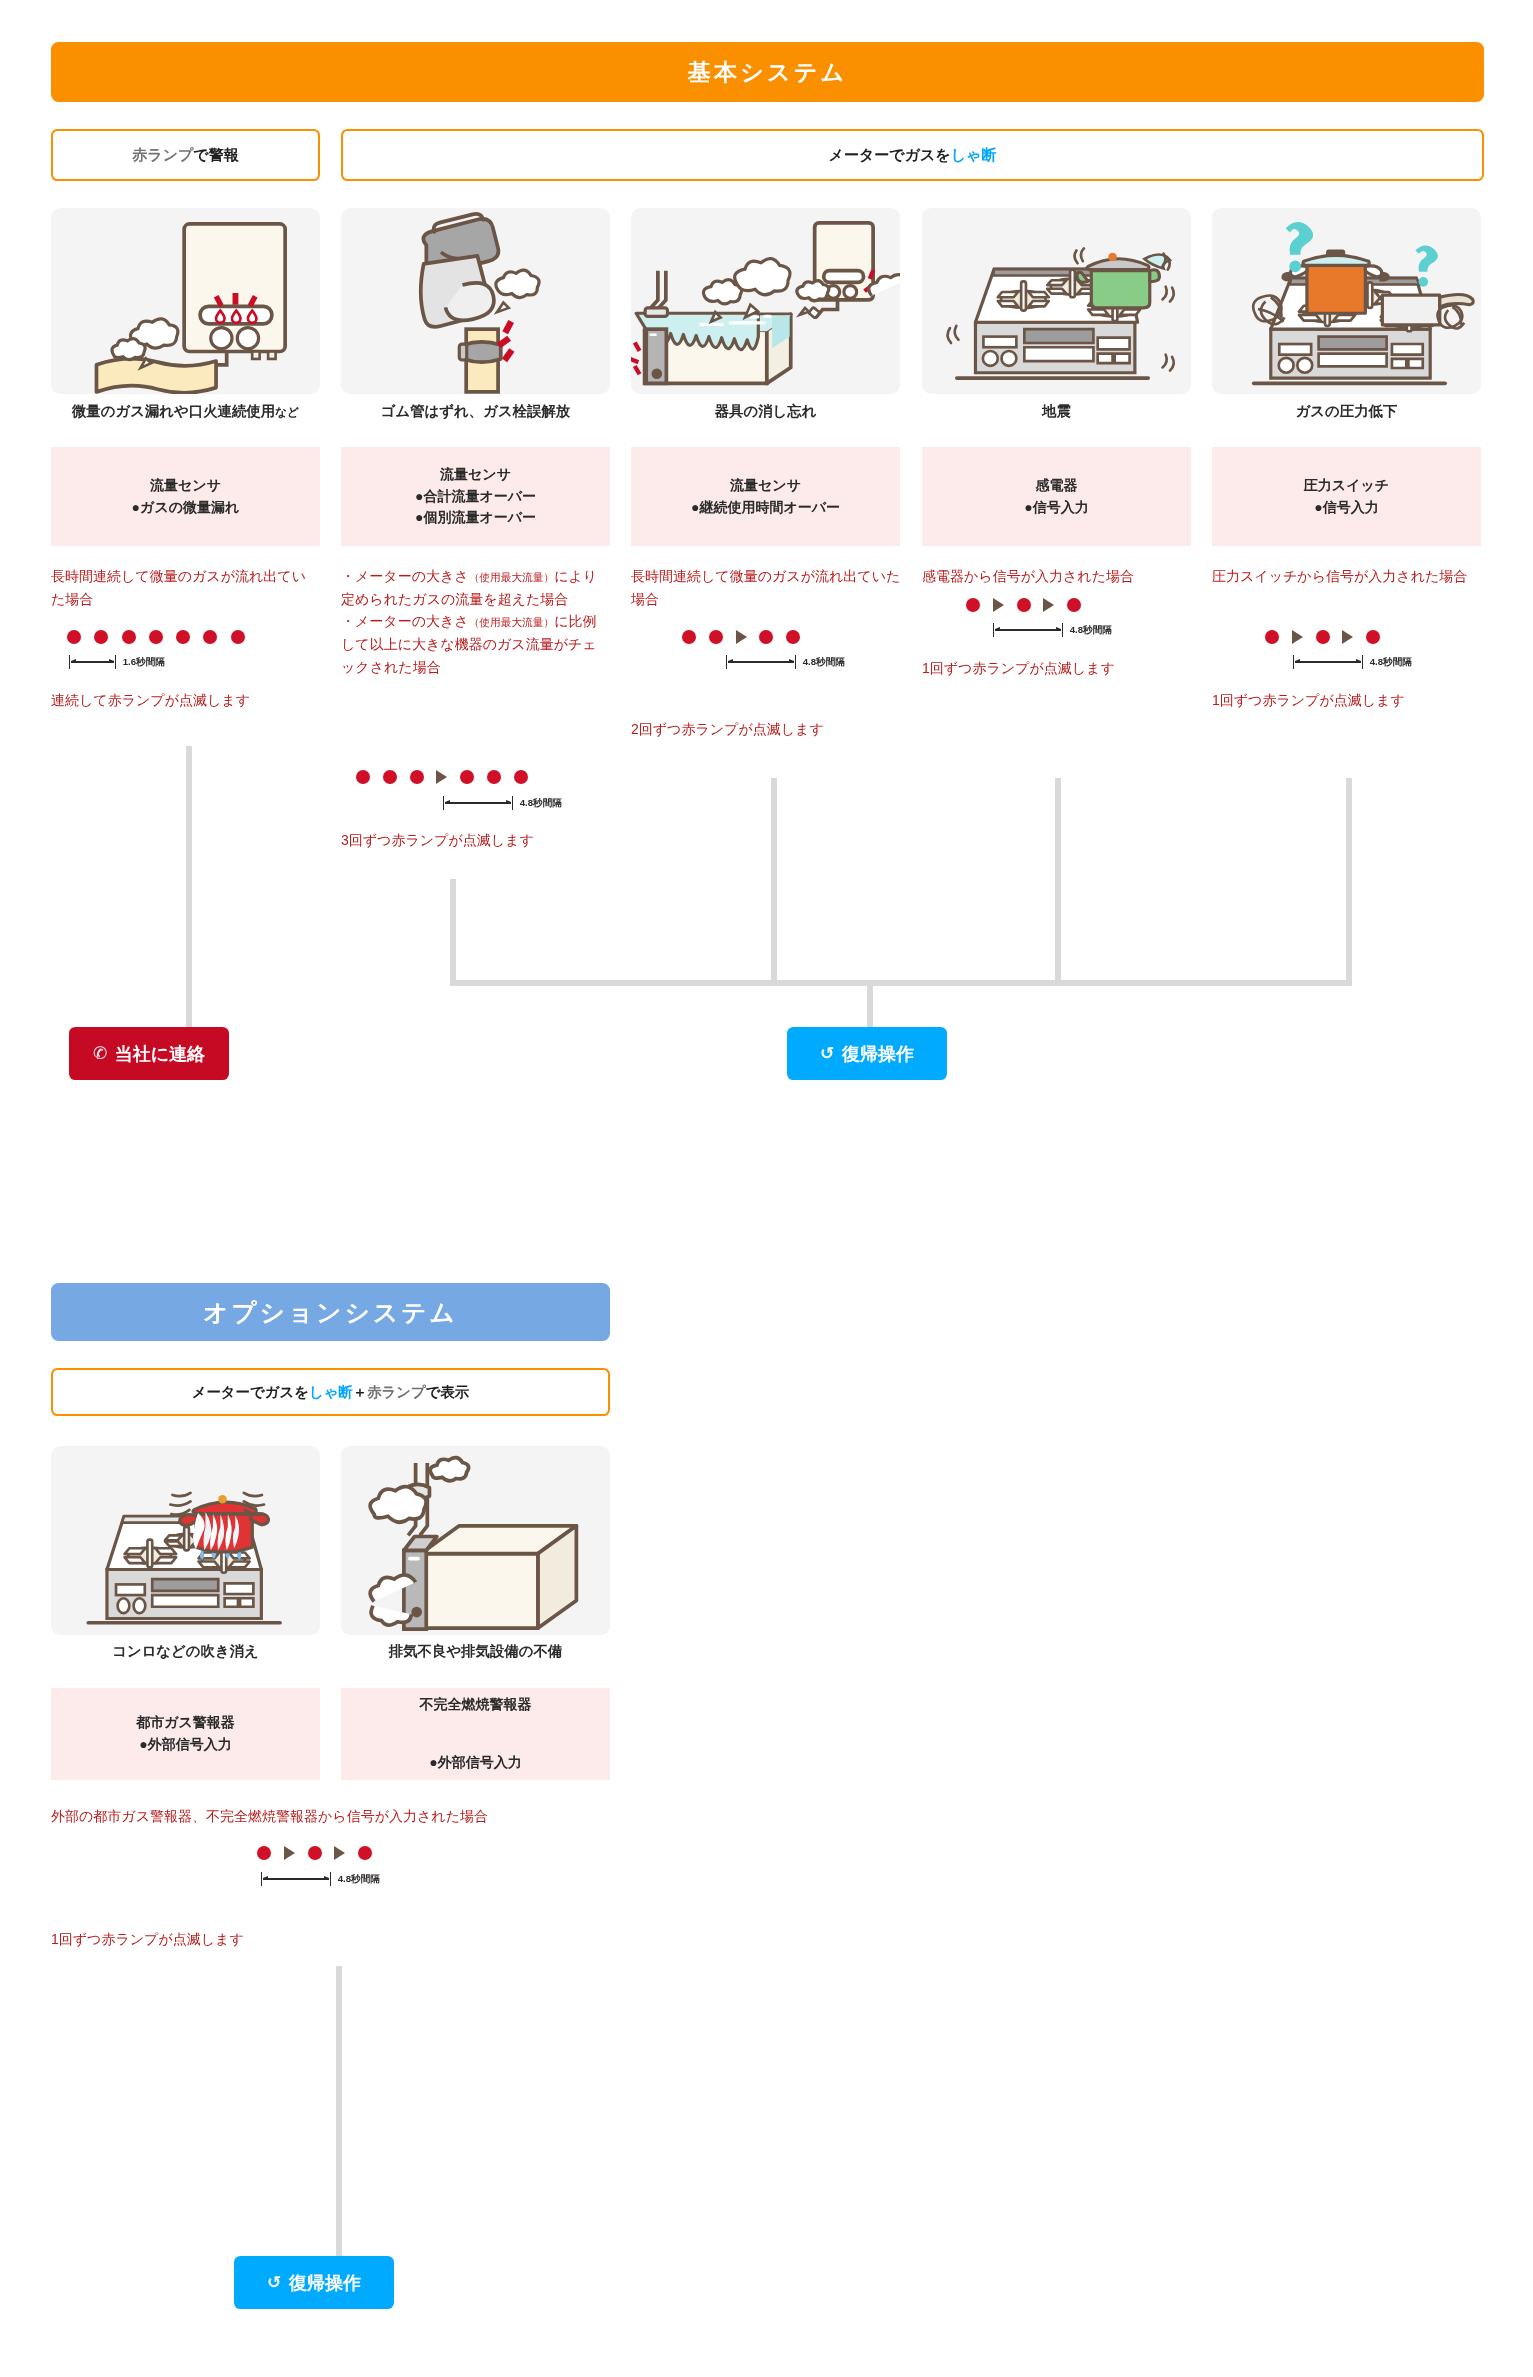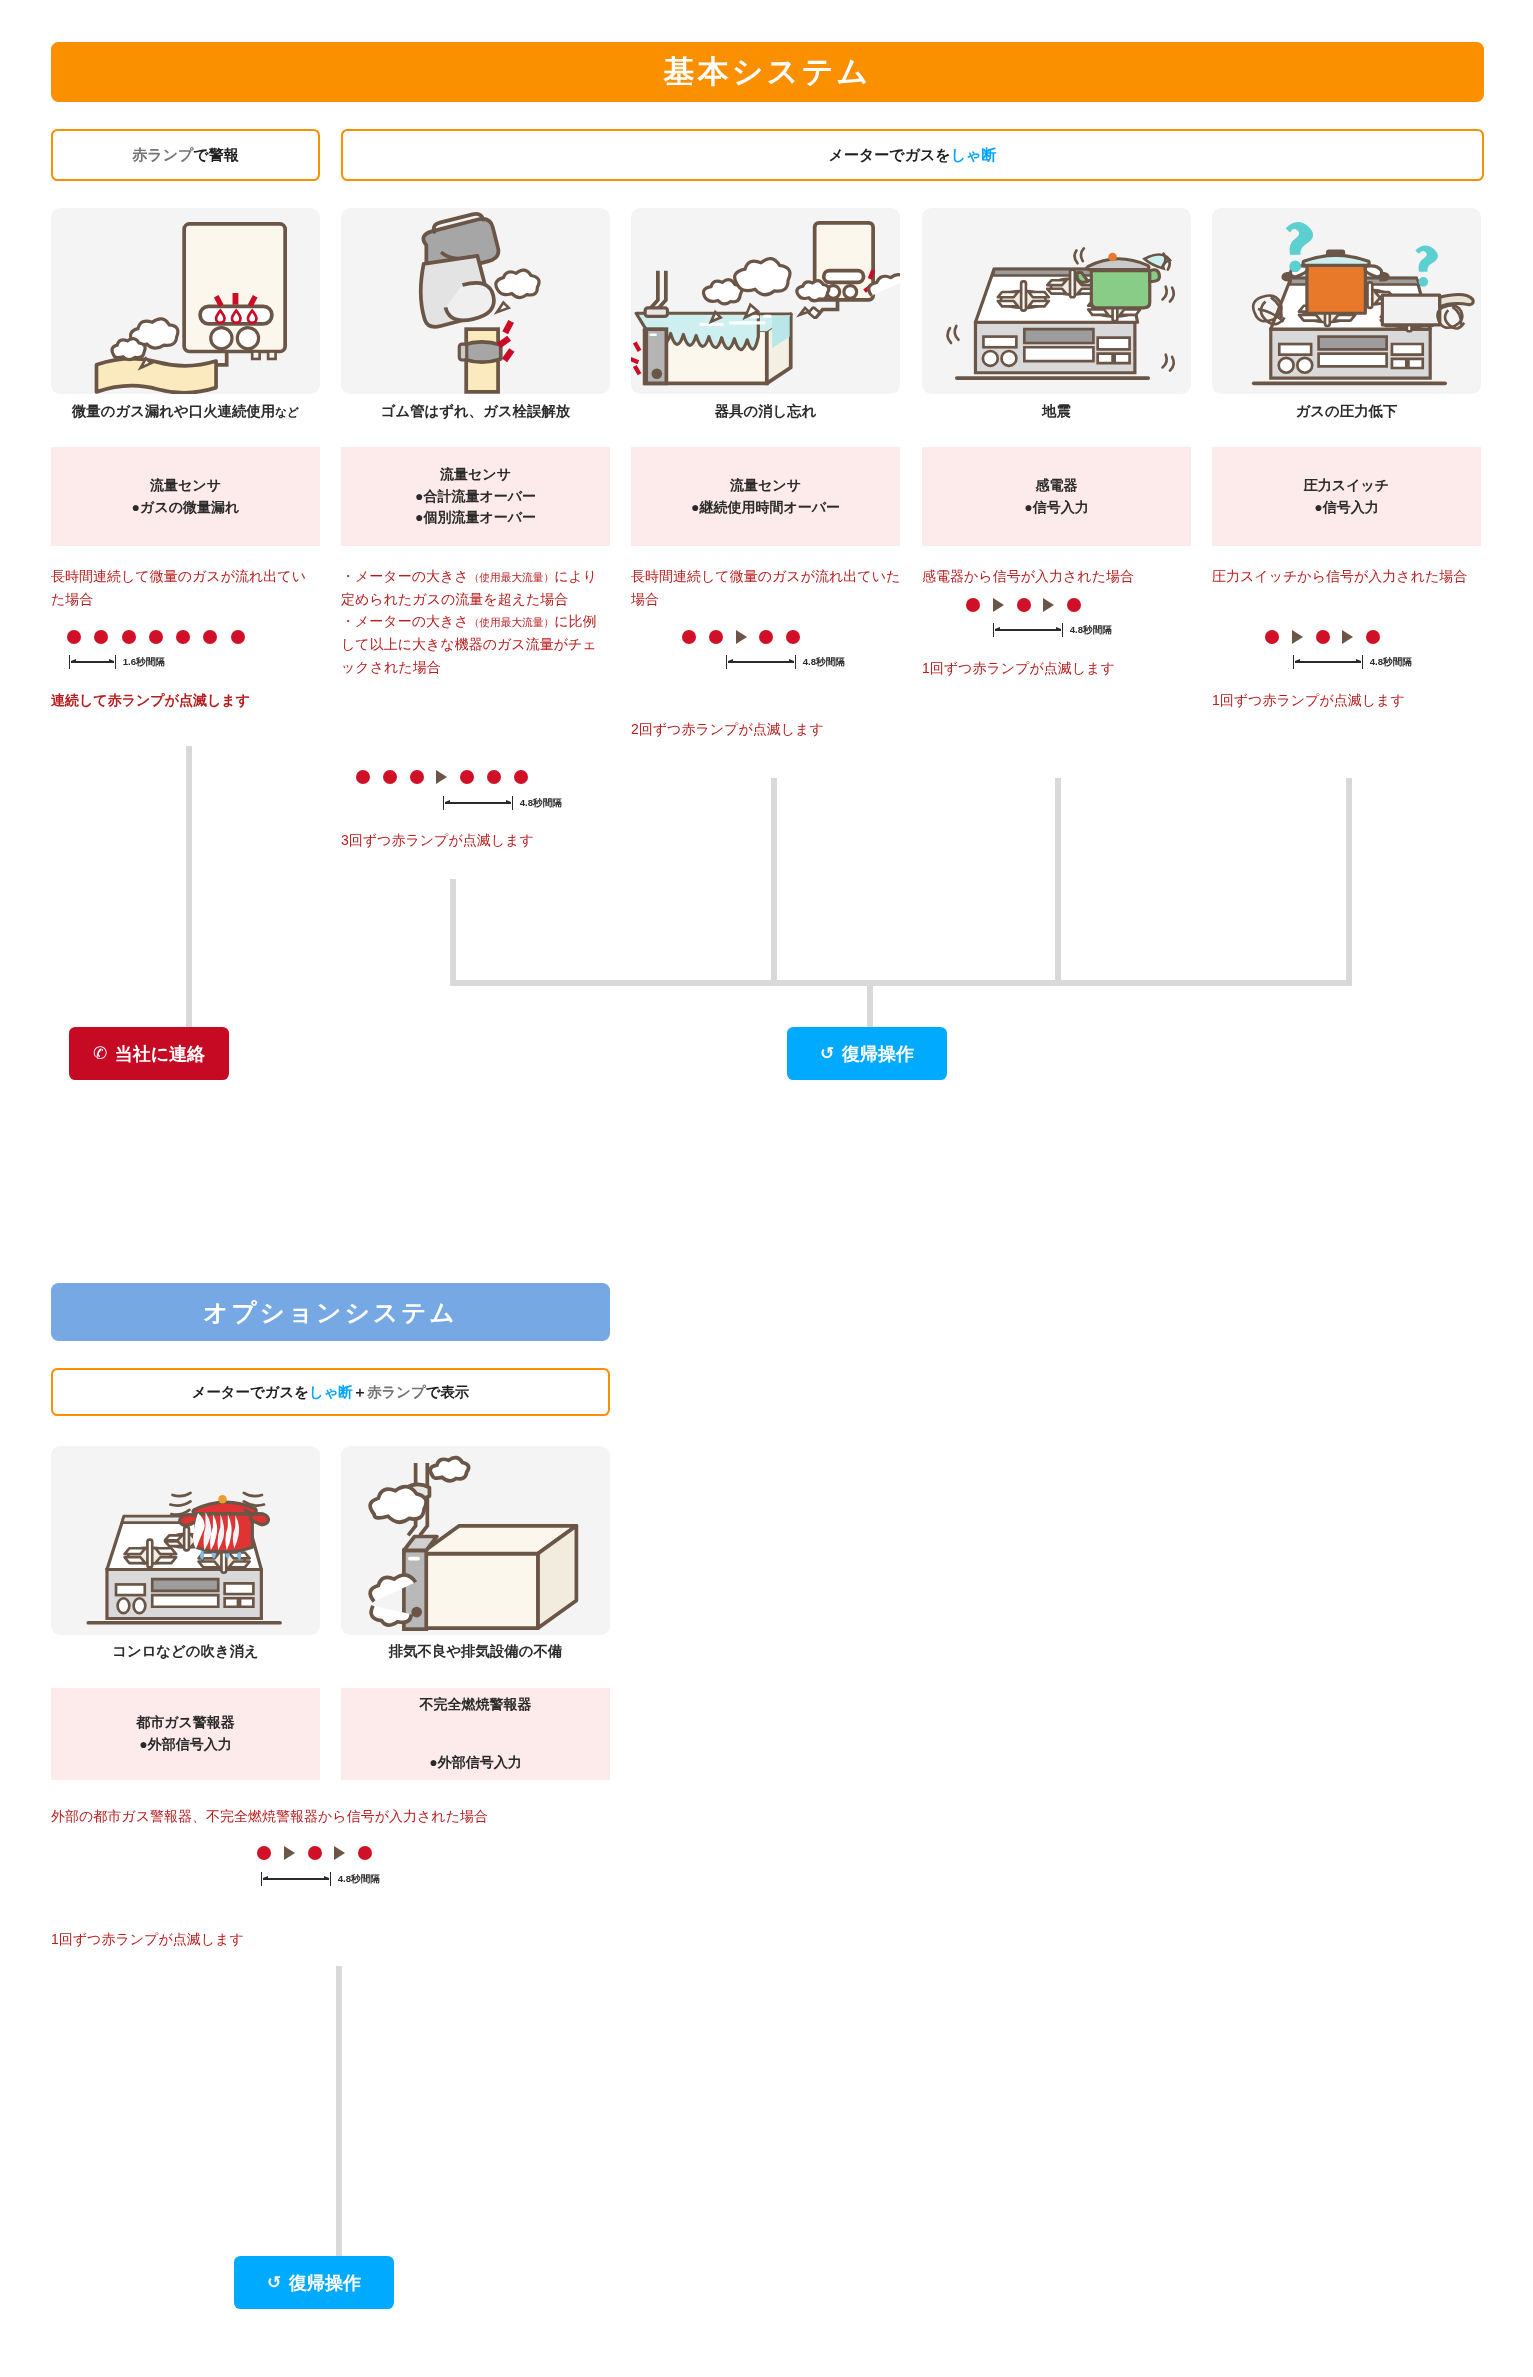--- a/index.html
+++ b/index.html
@@ -20,21 +20,21 @@
     color: #fff;
     font-weight: bold;
     display: flex;
     align-items: center;
     justify-content: center;
     letter-spacing: 3.2px;
   }
   .banner-basic {
     left: 51px; top: 42px; width: 1433px; height: 60px;
     background: #fa9000;
-    font-size: 31px;
+    font-size: 23px;
   }
   .banner-option {
     left: 51px; top: 1283px; width: 559px; height: 58px;
     background: #76a9e3;
     font-size: 24.5px;
   }
 
   
   .pill {
     border: 2.7px solid #fa9000;
@@ -215,21 +215,21 @@
   <span class="dot"></span>
 </div>
 <div class="ruler abs" style="left:69px; top:655px;">
   <div class="ruler-bar">
     <span class="cap-l"></span>
     <span class="rule-line" style="width:43px;"></span>
     <span class="cap-r"></span>
   </div>
   <span class="ruler-label">1.6秒間隔</span>
 </div>
-<div class="para abs" style="left:51px; top:689px; width:269px;font-weight:bold;">連続して赤ランプが点滅します</div>
+<div class="para abs" style="left:51px; top:689px; width:269px;">連続して赤ランプが点滅します</div>
 
 <div class="illus abs" style="left:341px; top:208px; width:269px; height:186px;">
   <svg viewBox="0 0 505 350" width="269" height="186">
     <path d="M160 70 q-15 -18 10 -26 l85 -22 q25 -6 30 14 l10 40 q4 18 -18 24 l-85 22 q-25 6 -32 -16z" fill="#a6a6a6" stroke="#6b5546" stroke-width="7" stroke-linejoin="round"></path>
     <path d="M175 45 q-5 -14 12 -18 l60 -15 q16 -4 20 10" fill="none" stroke="#6b5546" stroke-width="7" stroke-linecap="round"></path>
     <path d="M190 85 q20 16 52 8" fill="none" stroke="#6b5546" stroke-width="7" stroke-linecap="round"></path>
     <path d="M155 105 q-12 60 2 105 q6 18 30 12 l75 -20 q22 -8 16 -28 l-22 -84z" fill="#e3e3e3" stroke="#6b5546" stroke-width="7" stroke-linejoin="round"></path>
     <path d="M228 145 q50 -14 58 20 q8 34 -38 44 q-44 10 -52 -22" fill="#efefef" stroke="#6b5546" stroke-width="7"></path>
     <rect x="235" y="228" width="60" height="118" fill="#fbeabd" stroke="#6b5546" stroke-width="7"></rect>
     <path d="M230 258 q34 -12 70 0 v26 q-36 12 -70 0z" fill="#a6a6a6" stroke="#6b5546" stroke-width="7" stroke-linejoin="round"></path>

